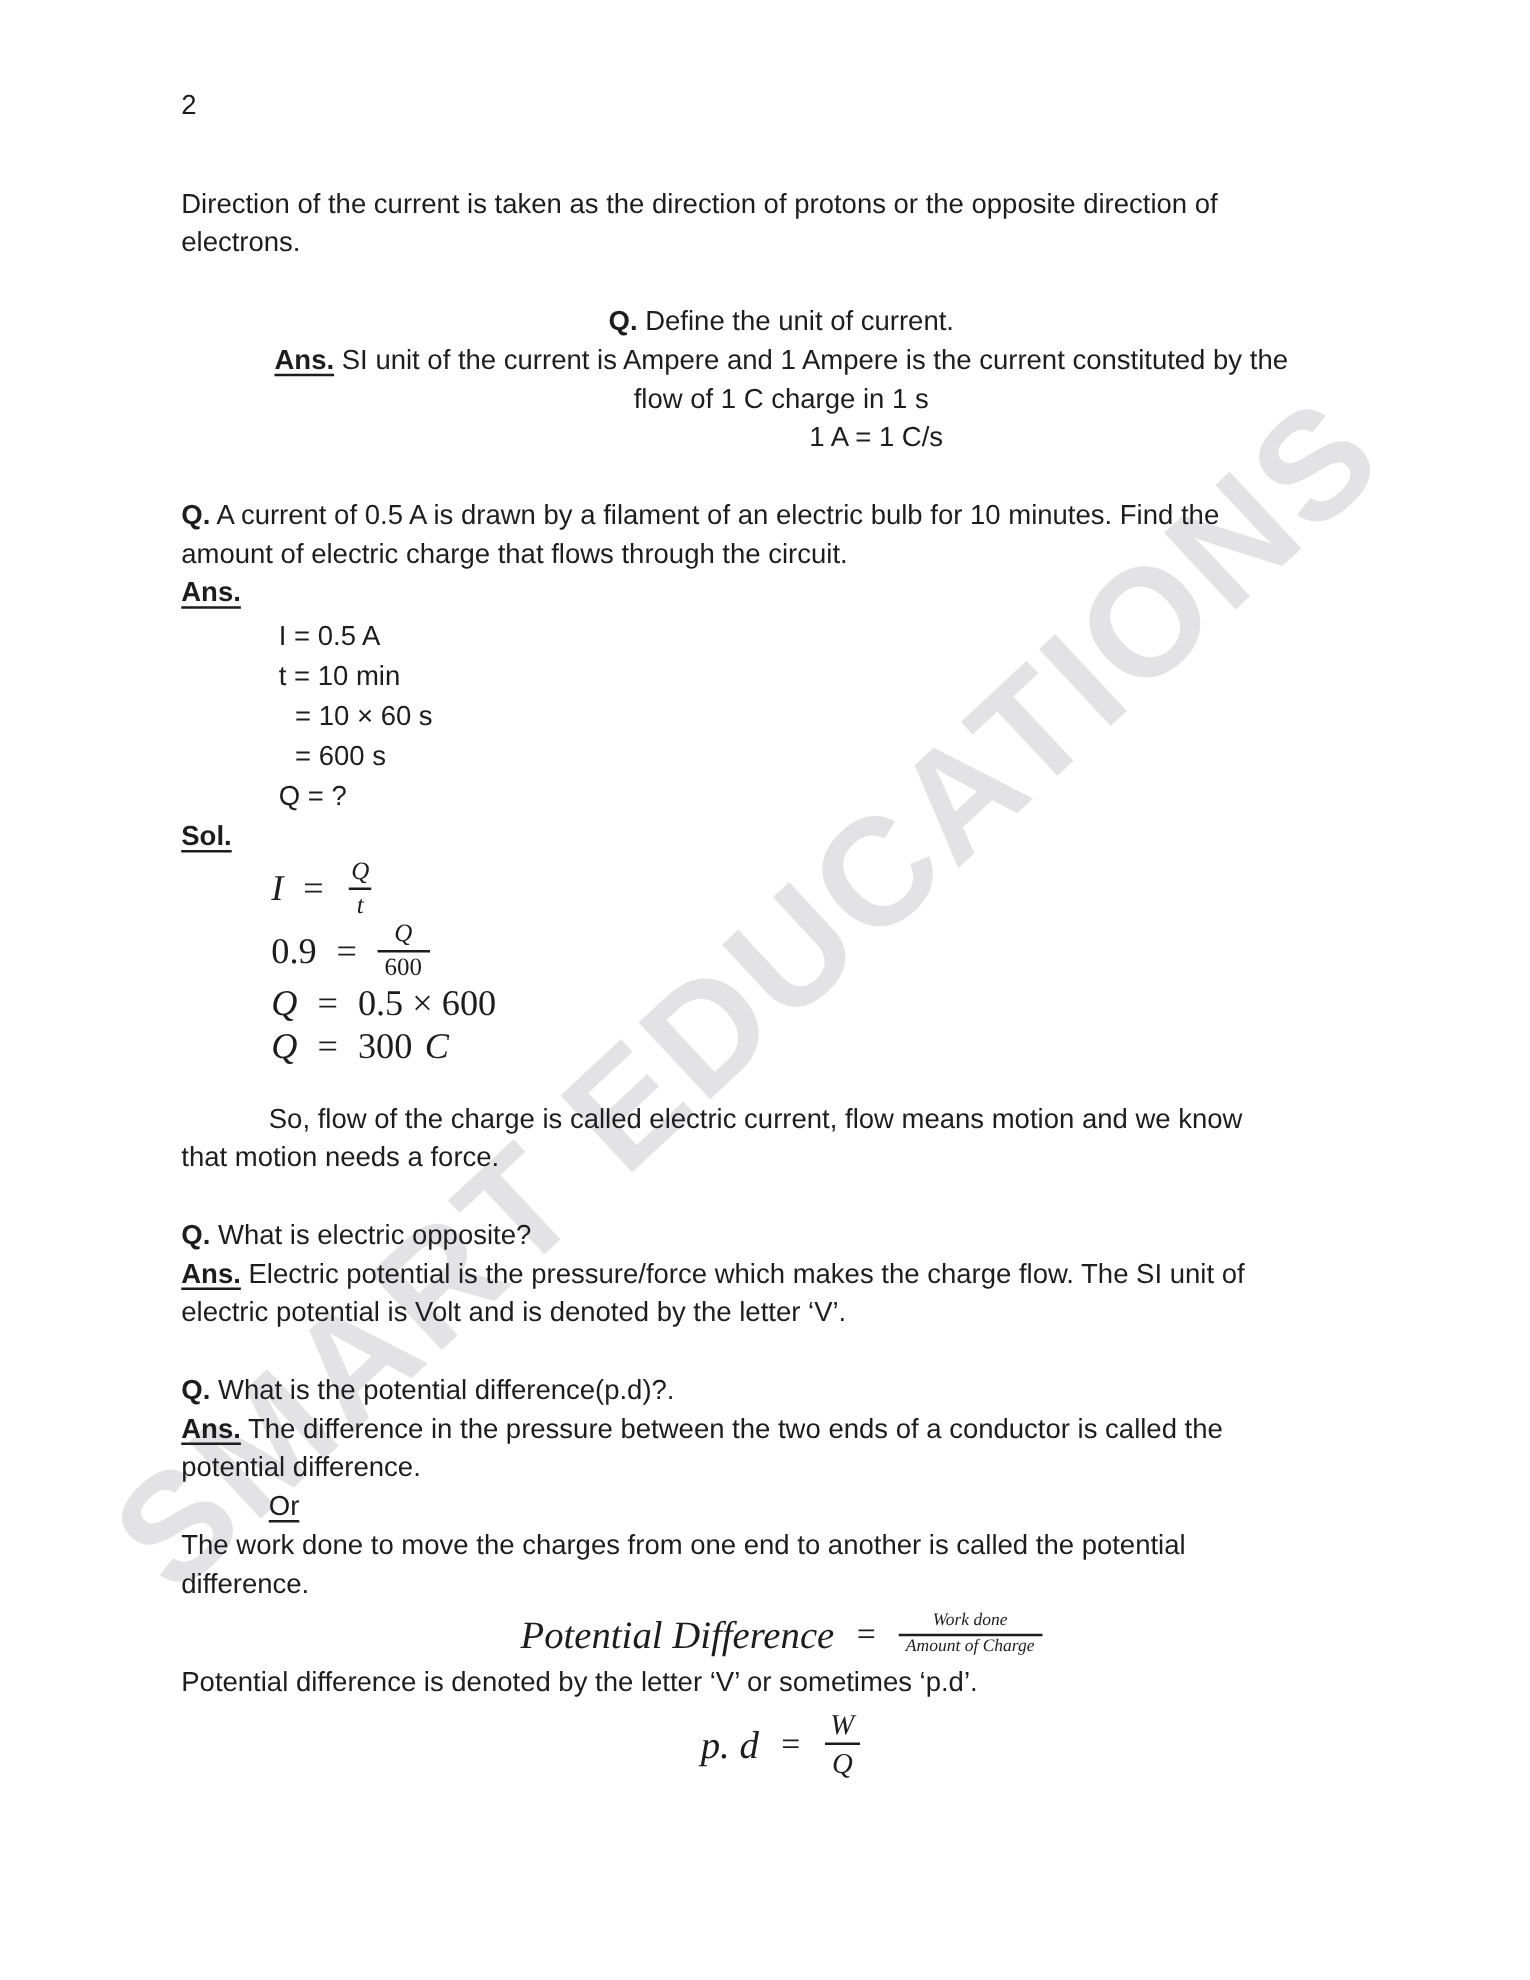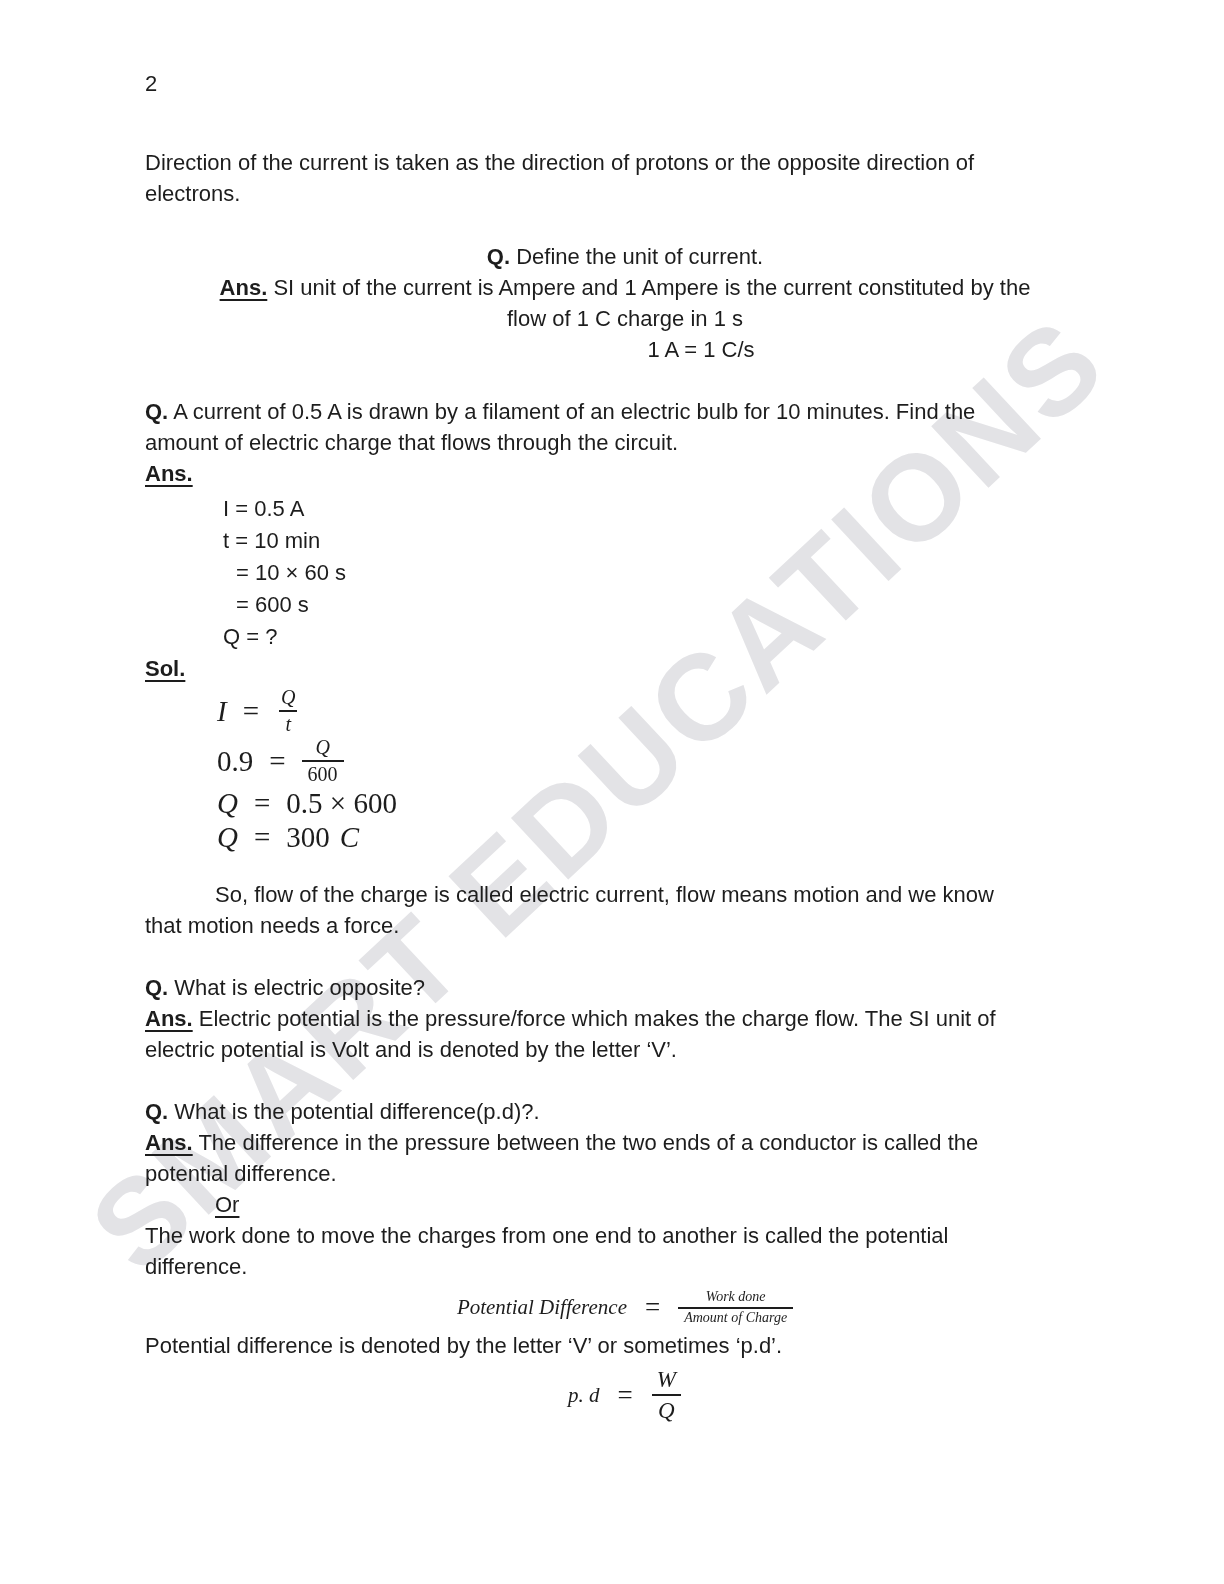--- a/index.html
+++ b/index.html
@@ -93,21 +93,21 @@
   .frac .num { padding: 0 6px 1px; }
   .frac .den { border-top: 2px solid #1d1d1d; padding: 1px 6px 0; }
   .eq-row {
     display: flex;
     justify-content: center;
     align-items: center;
     font-family: "Liberation Serif", serif;
     font-style: italic;
     margin: 7px 0 3px;
   }
-  .eq-row .eq-lhs { font-size: 21px; }
+  .eq-row .eq-lhs { font-size: 31px; }
   .eq-row .meq    { font-size: 27px; margin: 0 18px; }
   .eq-row .frac   { font-size: 14px; line-height: 1.2; }
   .eq-short       { margin-top: 5px; }
   .eq-short .frac { font-size: 23px; }
 </style>
 </head>
 <body>
 
 <div class="page">
 

